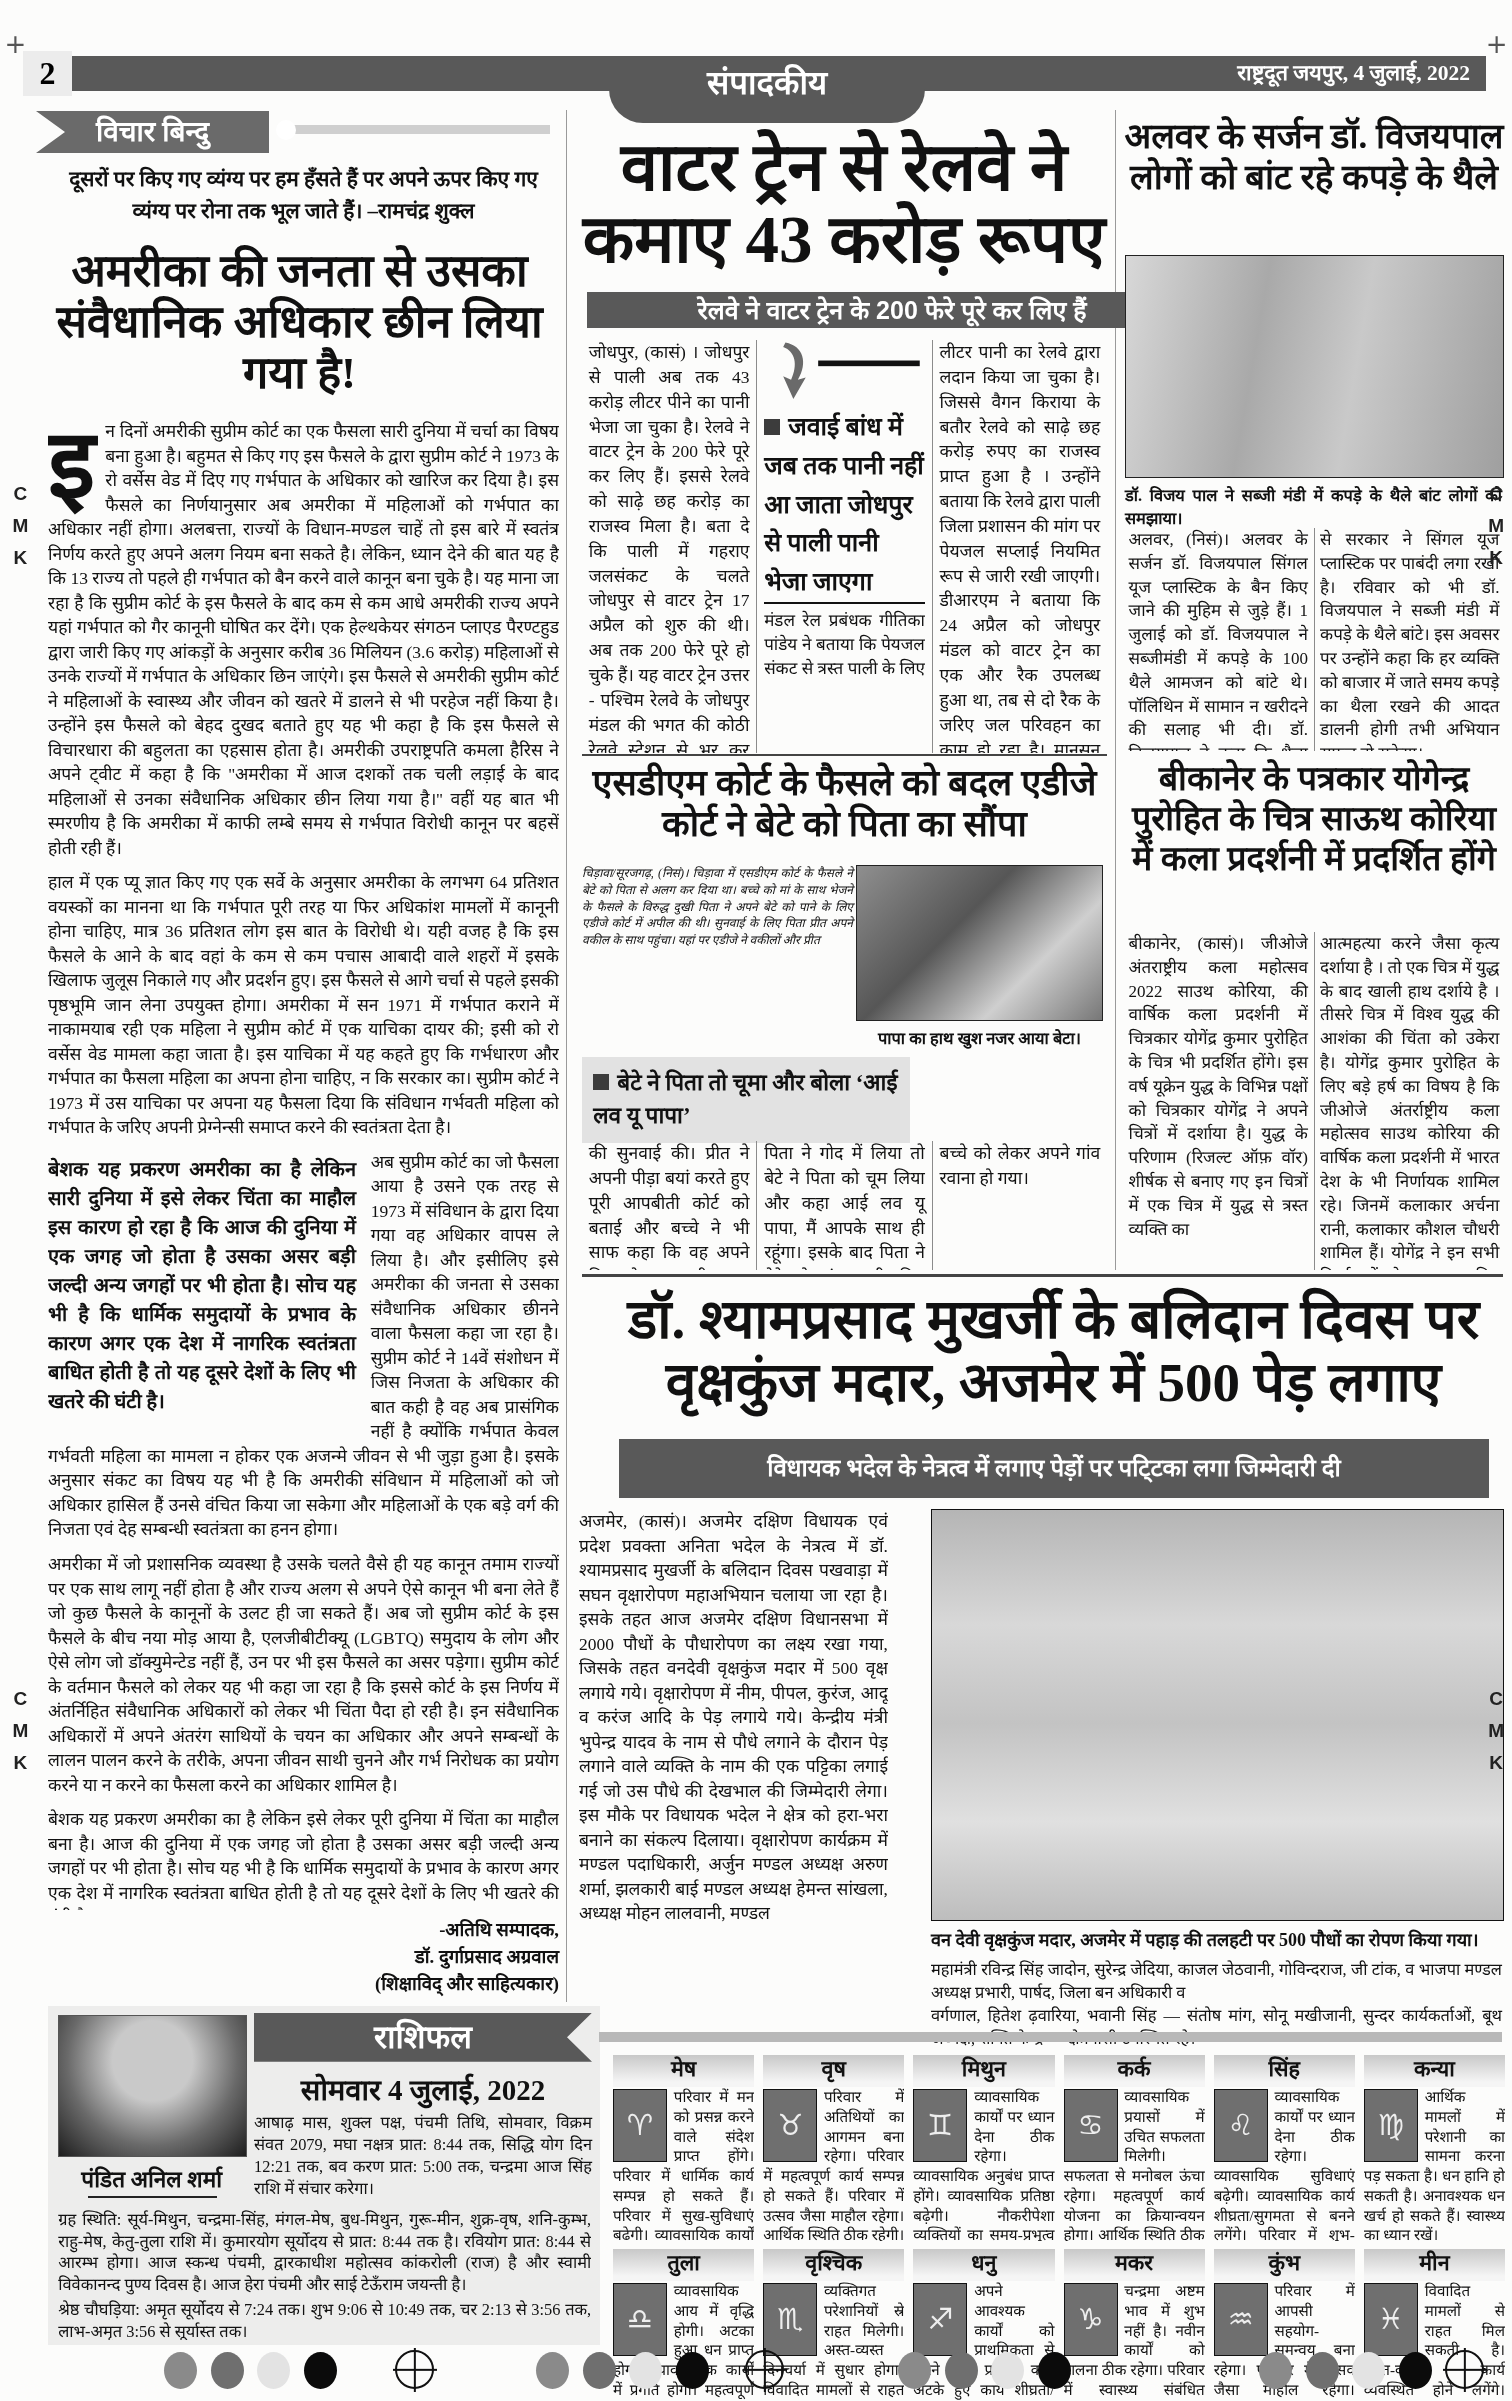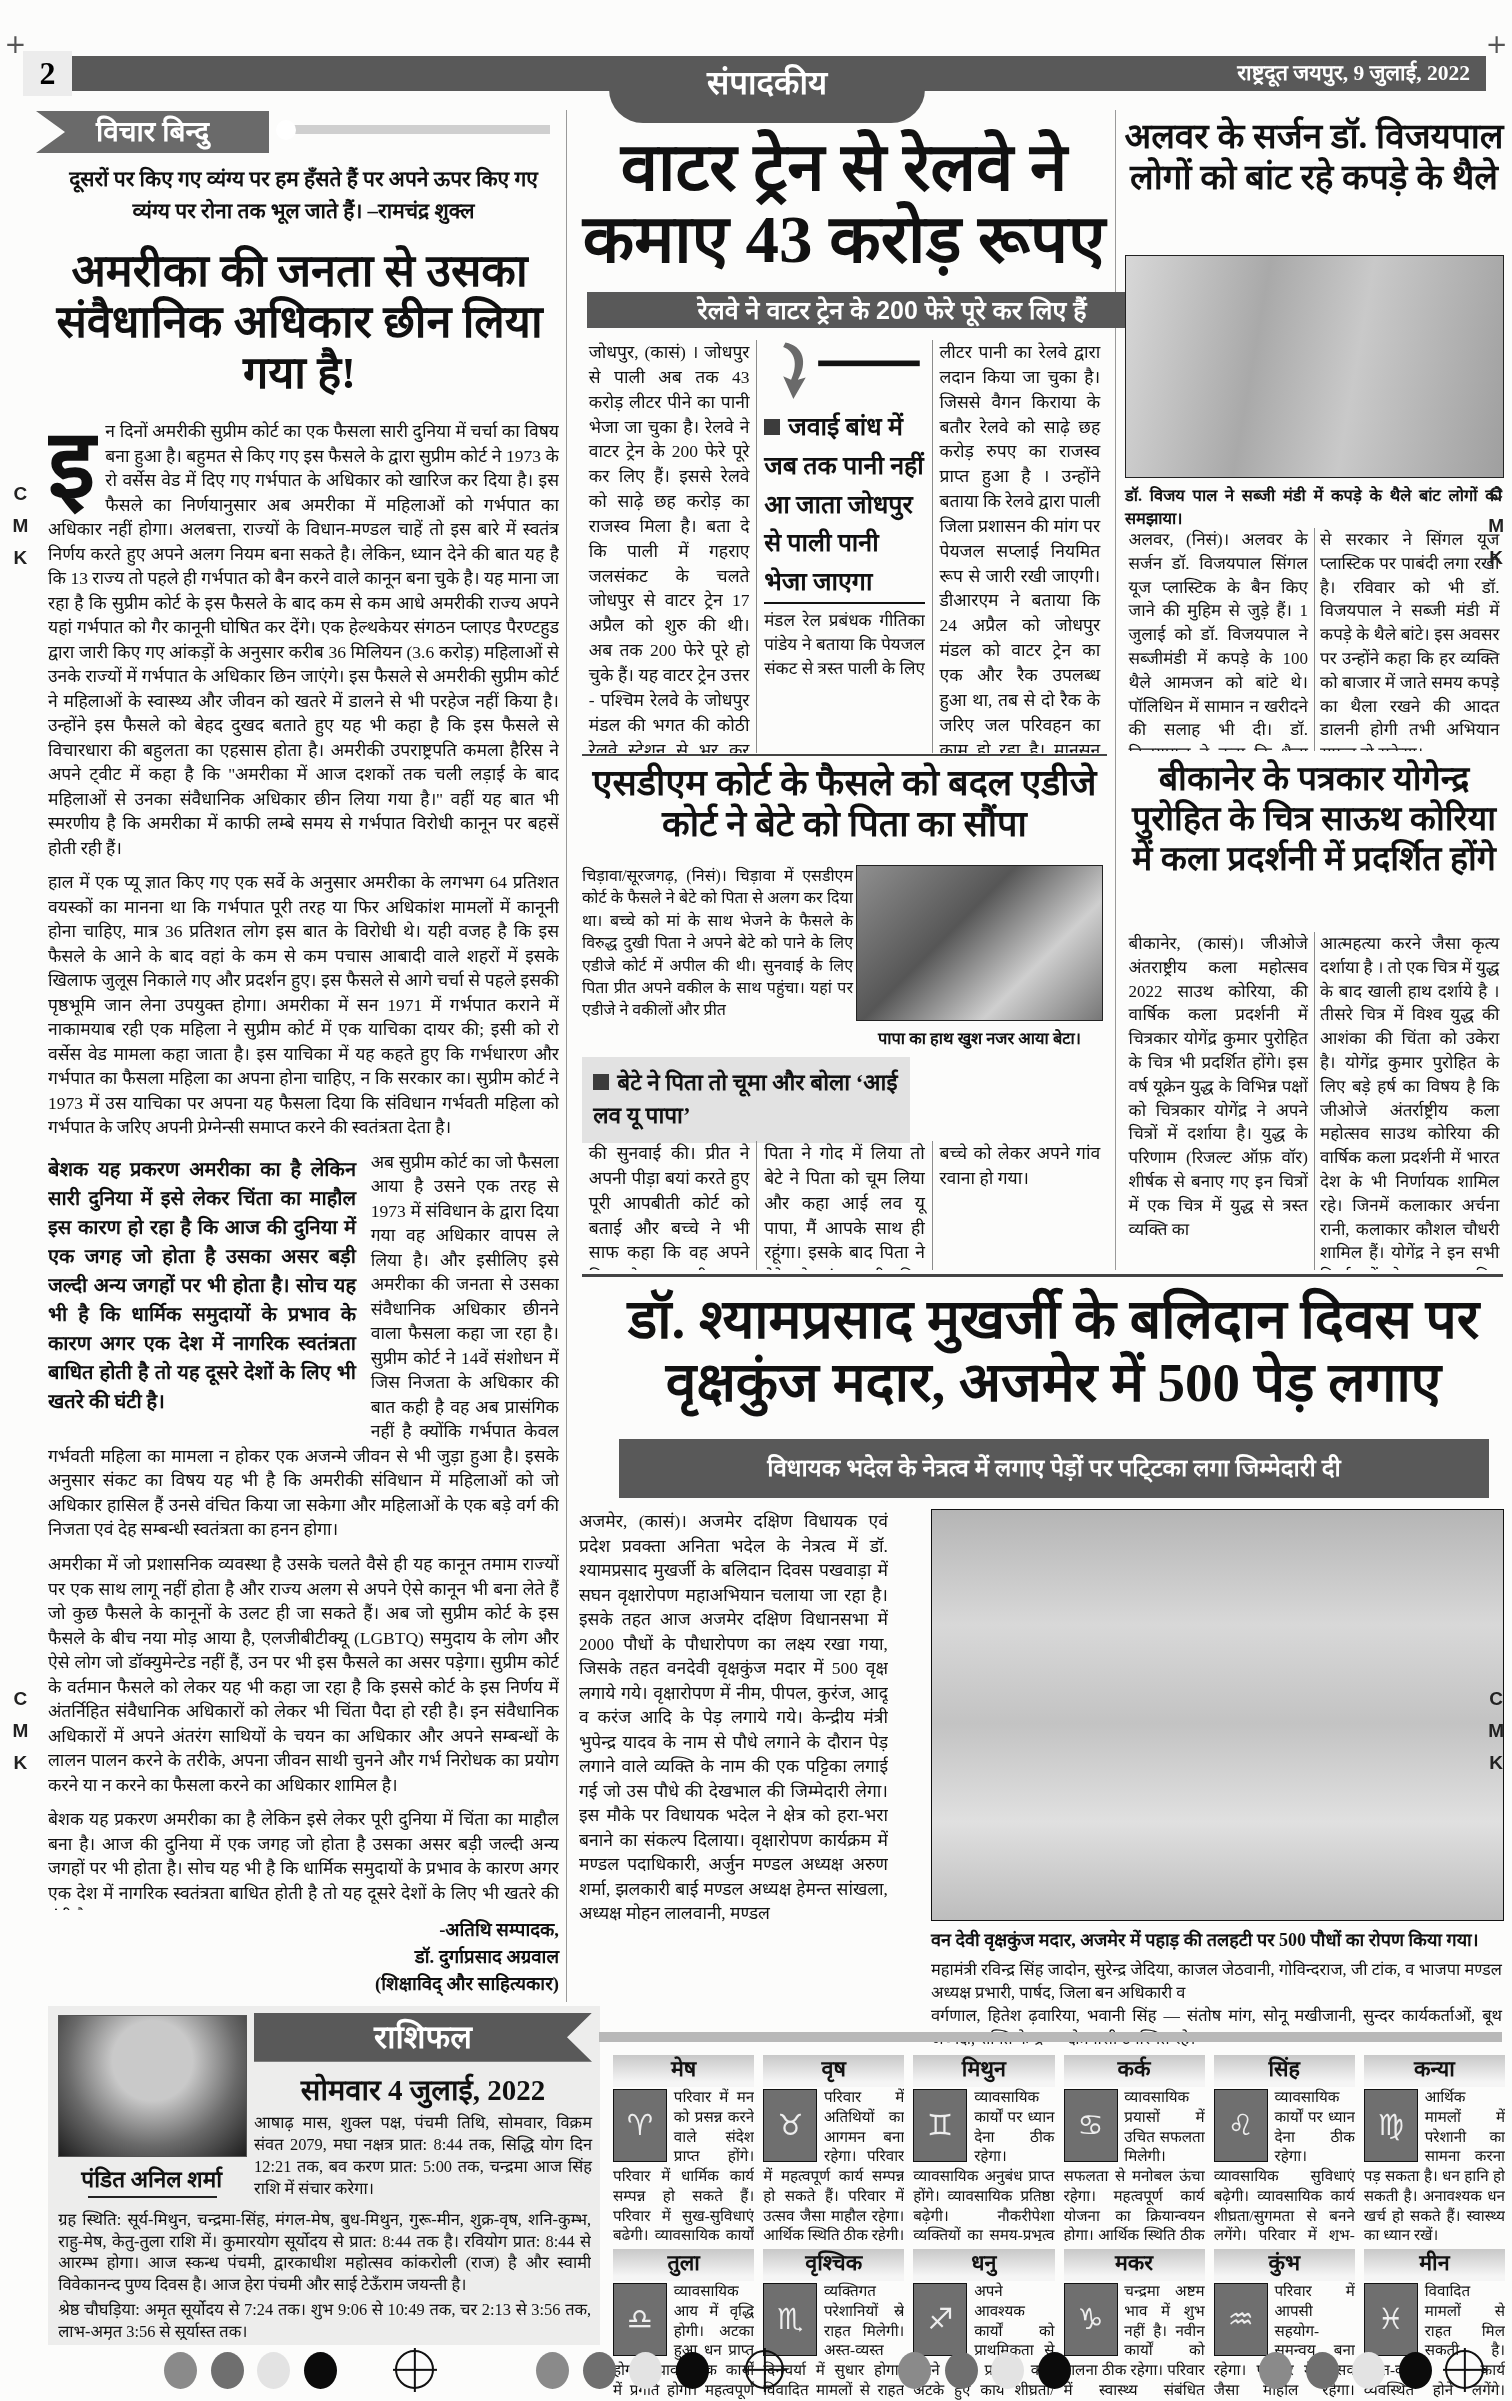--- a/index.html
+++ b/index.html
@@ -38,21 +38,21 @@
   .wt-kick{left:587px;top:292px;width:610px;height:36px;background:#595959;color:#fff;
            font-family:"Liberation Sans",sans-serif;font-size:25px;font-weight:bold;line-height:36px;text-align:center;}
   .wt-body{left:582px;top:340px;width:525px;height:413px;display:flex;}
   .wt-col{width:167px;padding:0 6.8px;font-size:17.5px;line-height:1.42;overflow:hidden;}
   .wt-col+.wt-col{border-left:1.1px solid #8b8b8b;}
   .wt-pq{font-size:25px;line-height:1.55;font-weight:bold;}
   .sqbullet{display:inline-block;width:16px;height:16px;background:#3c3c3c;margin-right:8px;}
   
   .sdm-head{left:582px;top:763px;width:525px;font-size:36px;line-height:1.15;}
   .sdm-row{left:582px;top:865px;width:525px;height:186px;display:flex;}
-  .sdm-left{width:271px;padding-right:3px;font-size:16px;line-height:1.40;overflow:hidden;}
+  .sdm-left{width:271px;padding-right:3px;font-size:12px;line-height:1.40;overflow:hidden;font-style:italic;}
   .sdm-photo{width:245px;height:154px;border:1.7px solid #222;
     background:linear-gradient(135deg,#8f8f8f,#565656 40%,#cfcfcf 70%,#777),
     repeating-linear-gradient(55deg,rgba(255,255,255,.25) 0 5.6px,rgba(0,0,0,.18) 5.6px 12.4px);}
   .sdm-cap{font-size:16.4px;font-weight:bold;margin-top:4.5px;text-align:center;}
   .sdm-bullet{left:582px;top:1057px;width:305px;background:#e2e2e2;padding:10.2px 11.3px;
               font-size:22.6px;line-height:1.45;font-weight:bold;}
   .sdm-cont{left:582px;top:1141px;width:525px;height:129px;display:flex;}
   
   .bk-head{left:1123px;top:759px;width:382px;font-size:34px;line-height:1.18;}
   .bk-body{left:1123px;top:932px;width:382px;height:338px;display:flex;}
@@ -112,21 +112,21 @@
 
 <div id="page">
 
   <div class="cross" style="left:4.5px;top:29px;">+</div>
   <div class="cross" style="right:4.5px;top:29px;">+</div>
 
   <div class="abs mast">
     <div class="pageno">2</div>
     <div class="mast-tab"></div>
     <div class="mast-section">संपादकीय</div>
-    <div class="mast-edition">राष्ट्रदूत जयपुर, 9 जुलाई, 2022</div>
+    <div class="mast-edition">राष्ट्रदूत जयपुर, 4 जुलाई, 2022</div>
   </div>
 
   <div class="hairline-v" style="left:566px;top:110px;height:1892px;"></div>
   <div class="hairline-v" style="left:1115px;top:110px;height:1160px;"></div>
   <div class="rule-h" style="left:582px;top:754px;width:525px;height:2.3px;"></div>
   <div class="rule-h" style="left:582px;top:1274px;width:921px;height:2.8px;"></div>
 
   <div class="abs flag vb-flag">विचार बिन्दु</div>
   <div class="abs vb-tail"></div>
   <div class="abs vb-dot"></div>

